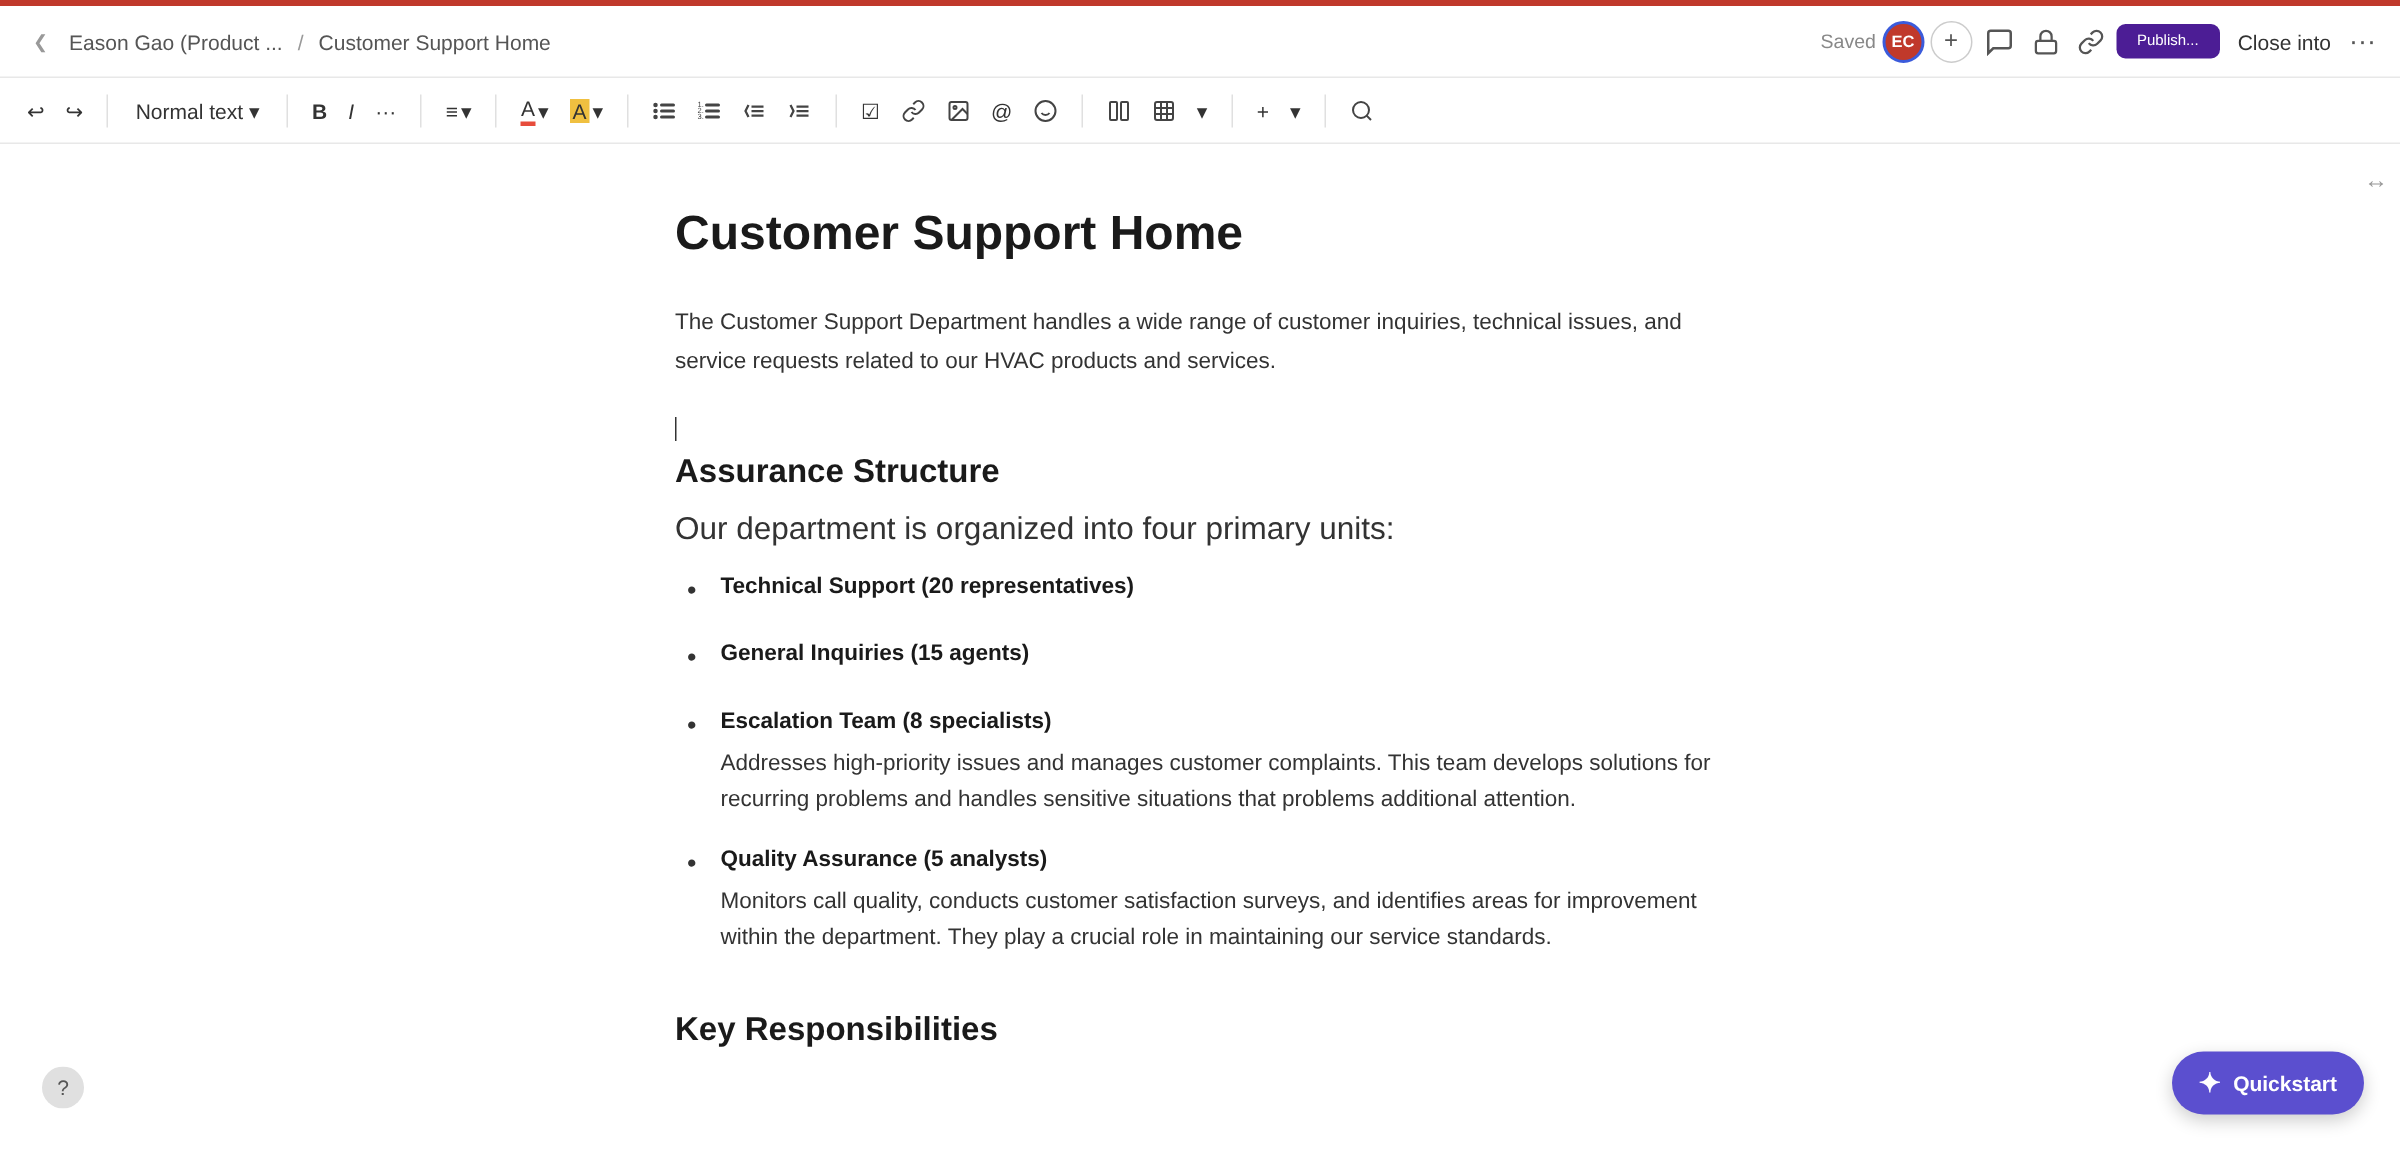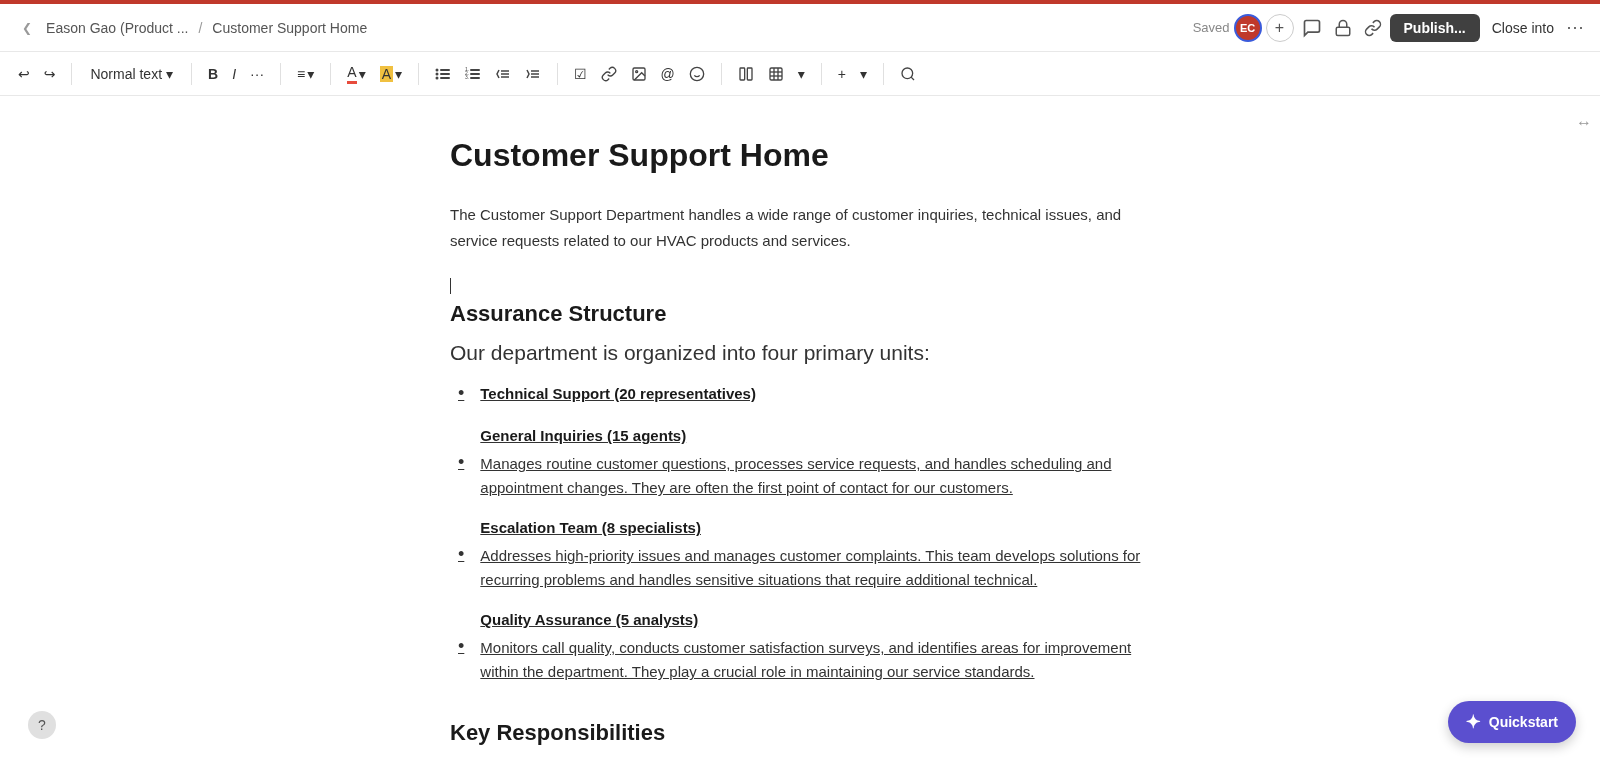--- a/index.html
+++ b/index.html
@@ -80,27 +80,27 @@
       background: none;
       border: none;
       cursor: pointer;
       padding: 4px;
       color: #555;
       font-size: 18px;
       display: flex;
       align-items: center;
     }
     .publish-btn {
-      background: #404040;
+      background: #4c1d95;
       color: #fff;
       border: none;
       border-radius: 6px;
       padding: 6px 14px;
-      font-size: 14px;
-      font-weight: 700;
+      font-size: 10px;
+      font-weight: 400;
       cursor: pointer;
     }
     .close-draft-btn {
       background: none;
       border: none;
       font-size: 14px;
       color: #333;
       cursor: pointer;
       padding: 6px 8px;
     }
@@ -202,27 +202,26 @@
       margin-bottom: 14px;
     }
 
     .bullet-list {
       list-style: none;
       padding-left: 8px;
       margin-bottom: 36px;
     }
     .bullet-list li {
       display: flex;
-      align-items: center;
+      align-items: flex-start;
       gap: 8px;
       margin-bottom: 16px;
       font-size: 15px;
       color: #333;
       line-height: 1.6;
-      text-decoration: underline;
     }
     .bullet-list li::before {
       content: '•';
       font-size: 18px;
       color: #333;
       flex-shrink: 0;
       margin-top: 0px;
     }
     .bullet-list li .item-content {
       display: flex;
@@ -486,28 +485,27 @@
         <li>
           <span></span>
           <div class="item-content">
             <span class="item-title">Technical Support (20 representatives)</span>
           </div>
         </li>
         <li>
           <span></span>
           <div class="item-content">
             <span class="item-title">General Inquiries (15 agents)</span>
-            <span class="item-desc">Manages routine customer questions, processes service requests, and handles scheduling and appointment changes. They are often the first point of contact for our customers.</span>
           </div>
         </li>
         <li>
           <span></span>
           <div class="item-content">
             <span class="item-title">Escalation Team (8 specialists)</span>
-            <span class="item-desc">Addresses high-priority issues and manages customer complaints. This team develops solutions for recurring problems and handles sensitive situations that require additional technical.</span>
+            <span class="item-desc">Addresses high-priority issues and manages customer complaints. This team develops solutions for recurring problems and handles sensitive situations that problems additional attention.</span>
           </div>
         </li>
         <li>
           <span></span>
           <div class="item-content">
             <span class="item-title">Quality Assurance (5 analysts)</span>
             <span class="item-desc">Monitors call quality, conducts customer satisfaction surveys, and identifies areas for improvement within the department. They play a crucial role in maintaining our service standards.</span>
           </div>
         </li>
       </ul>

